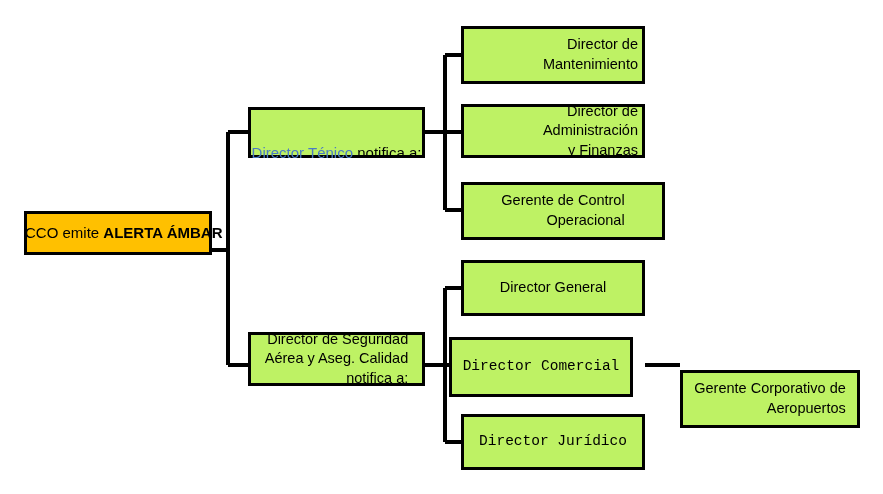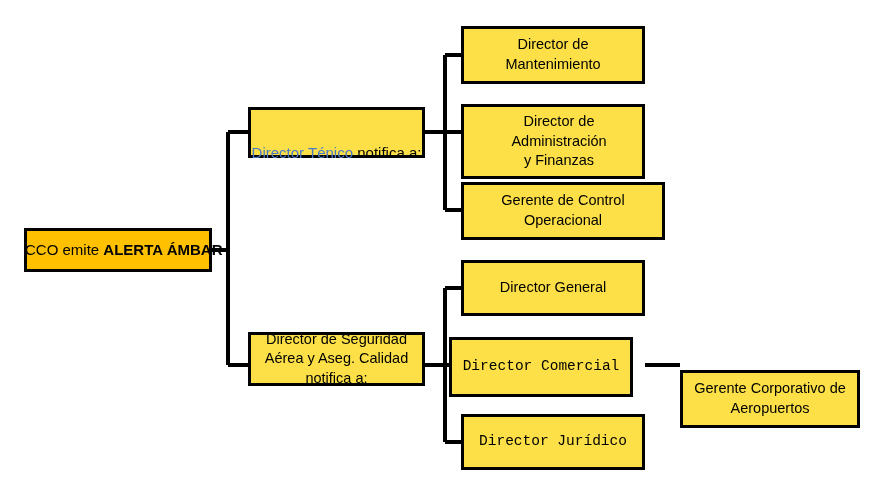--- a/index.html
+++ b/index.html
@@ -20,25 +20,25 @@
     left: 0;
     top: 0;
     width: 883px;
     height: 494px;
     pointer-events: none;
   }
   .node {
     position: absolute;
     box-sizing: border-box;
     border: 3px solid #000000;
-    background: #fde047;
+    background: #bef264;
     display: flex;
     align-items: center;
     justify-content: center;
-    text-align: center;
+    text-align: right;
     color: #000000;
     font-size: 14.5px;
     line-height: 1.35;
     z-index: 2;
   }
   .node .txt {
     display: block;
     white-space: pre-line;
     padding: 0 4px;
   }
@@ -94,39 +94,39 @@
       <path d="M 425 365 L 445 365"></path>
       <path d="M 445 288 L 445 442"></path>
       <path d="M 445 288 L 461 288"></path>
       <path d="M 445 365 L 461 365"></path>
       <path d="M 445 442 L 461 442"></path>
 
       <path d="M 645 365 L 680 365"></path>
     </g>
   </svg>
 
-  <div class="node node-alert" style="left:24px; top:228px; width:188px; height:44px;">
+  <div class="node node-alert" style="left:24px; top:211px; width:188px; height:44px;">
     <span class="txt"><span>CCO emite </span><span class="bold">ALERTA ÁMBAR</span></span>
   </div>
 
   <div class="node node-tec" style="left:248px; top:107px; width:177px; height:51px;">
     <span class="txt"><span class="accent">Director Ténico</span><span> notifica a:</span></span>
   </div>
 
   <div class="node node-wide" style="left:248px; top:332px; width:177px; height:54px;">
     <span class="txt">Director de Seguridad
 Aérea y Aseg. Calidad
 notifica a:</span>
   </div>
 
   <div class="node node-wide" style="left:461px; top:26px; width:184px; height:58px;">
     <span class="txt">Director de Mantenimiento</span>
   </div>
 
-  <div class="node node-wide" style="left:461px; top:104px; width:184px; height:75px;padding-left:12px;">
+  <div class="node node-wide" style="left:461px; top:104px; width:184px; height:54px;padding-left:12px;">
     <span class="txt">Director de Administración
 y Finanzas</span>
   </div>
 
   <div class="node node-wide" style="left:461px; top:182px; width:204px; height:58px;">
     <span class="txt">Gerente de Control
 Operacional</span>
   </div>
 
   <div class="node node-wide" style="left:461px; top:260px; width:184px; height:56px;">

